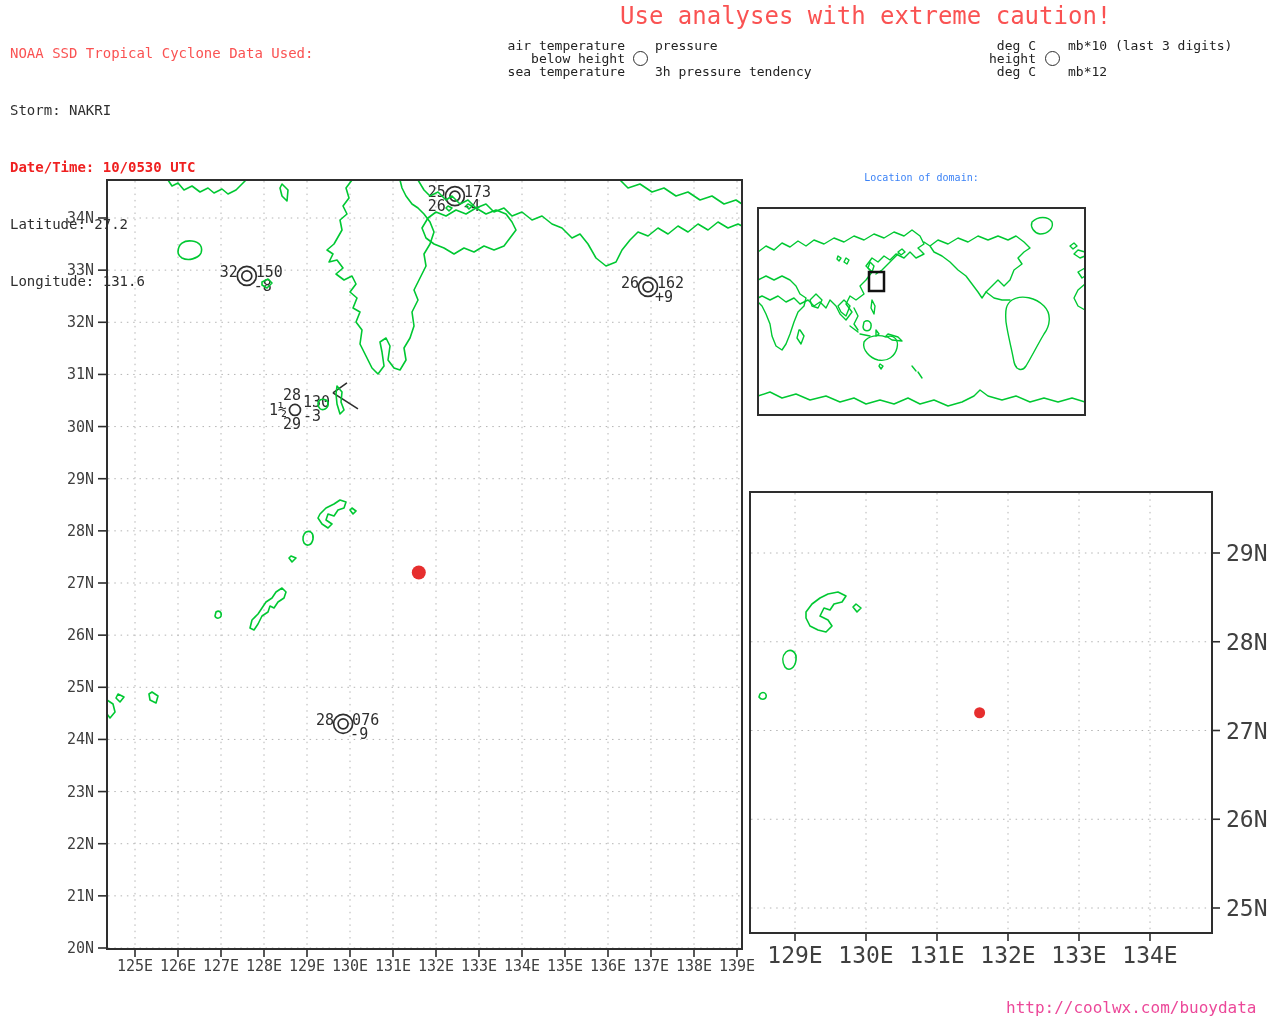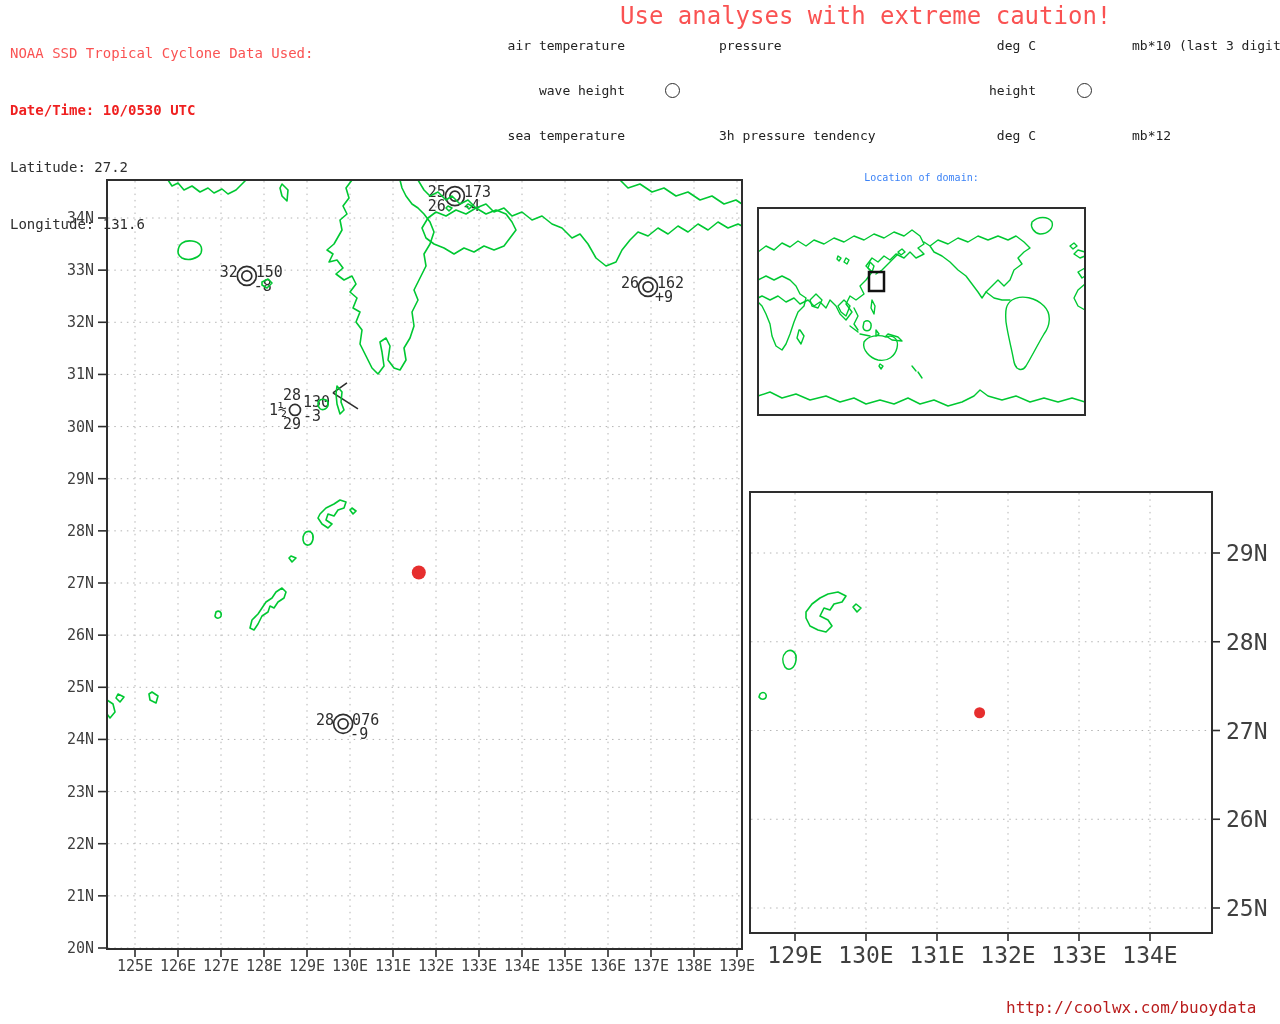--- a/index.html
+++ b/index.html
@@ -3,63 +3,64 @@
 <meta charset="utf-8">
 <style>
   html,body{margin:0;padding:0;background:#ffffff;}
   .page{position:relative;width:1280px;height:1024px;background:#fff;overflow:hidden;
         font-family:"DejaVu Sans Mono","Liberation Mono",monospace;color:#2e2e2e;}
   .abs{position:absolute;}
   .hdr{left:10px;top:6px;font-size:14px;line-height:19px;white-space:pre;}
   .hdr .red{color:#fa5252;}
   .hdr .darkred{color:#ef2020;font-weight:bold;}
   .caution{left:620px;top:2px;font-size:24px;color:#fa5252;white-space:nowrap;text-align:center;}
-  .legend{display:grid;font-size:13px;line-height:13px;color:#222;gap:32px;}
+  .legend{display:grid;font-size:13px;line-height:13px;color:#222;}
   .legend .r{text-align:right;padding-right:4px;white-space:nowrap;}
   .legend .l{text-align:left;padding-left:4px;white-space:nowrap;}
   .legend .circ{width:13px;height:13px;border:1.6px solid #2e2e2e;border-radius:50%;
                 align-self:center;justify-self:center;}
   .legend-vars{left:505px;top:39px;grid-template-columns:124px 22px auto;grid-auto-rows:13px;}
   .legend-units{left:932px;top:39px;grid-template-columns:108px 24px auto;grid-auto-rows:13px;}
   .storm-note{left:140px;top:143px;width:570px;text-align:center;font-size:14px;color:#fa5252;white-space:nowrap;}
   .world-title{left:758px;top:172px;width:327px;text-align:center;font-size:10px;color:#3b82f6;}
   .footer-title{left:8px;top:991px;font-size:33px;letter-spacing:0.5px;color:#3f3f3f;white-space:nowrap;line-height:1;}
-  .footer-url{left:1006px;top:998px;font-size:16px;color:#b91c1c;white-space:nowrap;}
+  .footer-url{left:1006px;top:998px;font-size:16px;color:#ec4899;white-space:nowrap;}
   svg text{font-family:"DejaVu Sans Mono","Liberation Mono",monospace;}
   .grid{stroke:#b4b4b4;stroke-width:1;stroke-dasharray:1.5 4.8;fill:none;}
   .tick{stroke:#2e2e2e;stroke-width:1.6;}
   .lbl{fill:#3f3f3f;}
   .border{fill:none;stroke:#2e2e2e;stroke-width:2;}
   .stc{fill:none;stroke:#2e2e2e;stroke-width:1.7;}
   .stx{fill:#2e2e2e;}
   .barb{stroke:#2e2e2e;stroke-width:1.6;fill:none;}
   .storm{fill:#e62e2e;stroke:none;}
   .coast{fill:none;stroke:#00c832;stroke-width:1.6;stroke-linejoin:round;stroke-linecap:round;}
   .wcoast{fill:none;stroke:#00c832;stroke-width:1.4;stroke-linejoin:round;stroke-linecap:round;}
   .dombox{fill:none;stroke:#111;stroke-width:2.5;}
 </style>
 </head>
 <body>
 
 <div class="page">
 
   <div class="abs hdr">
     <div class="red">NOAA SSD Tropical Cyclone Data Used:</div>
+    <div>Storm: NAKRI</div>
     <div class="darkred">Date/Time: 10/0530 UTC</div>
     <div>Latitude: 27.2</div>
     <div>Longitude: 131.6</div>
   </div>
 
   <div class="abs caution">Use analyses with extreme caution!</div>
 
   <div class="abs legend legend-vars">
     <span class="r" style="grid-column:1;grid-row:1">air temperature</span>
     <span style="grid-column:2;grid-row:1"></span>
     <span class="l" style="grid-column:3;grid-row:1">pressure</span>
-    <span class="r" style="grid-column:1;grid-row:2">wave height</span>
+    <span class="r" style="grid-column:1;grid-row:2">below height</span>
     <span class="circ" style="grid-column:2;grid-row:2"></span>
     <span style="grid-column:3;grid-row:2"></span>
     <span class="r" style="grid-column:1;grid-row:3">sea temperature</span>
     <span style="grid-column:2;grid-row:3"></span>
     <span class="l" style="grid-column:3;grid-row:3">3h pressure tendency</span>
   </div>
 
   <div class="abs legend legend-units">
     <span class="r" style="grid-column:1;grid-row:1">deg C</span>
     <span style="grid-column:2;grid-row:1"></span>

